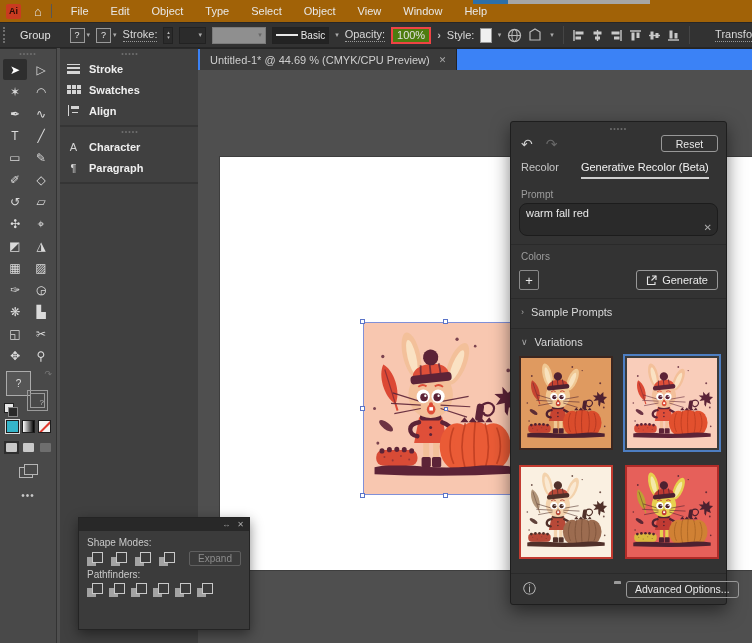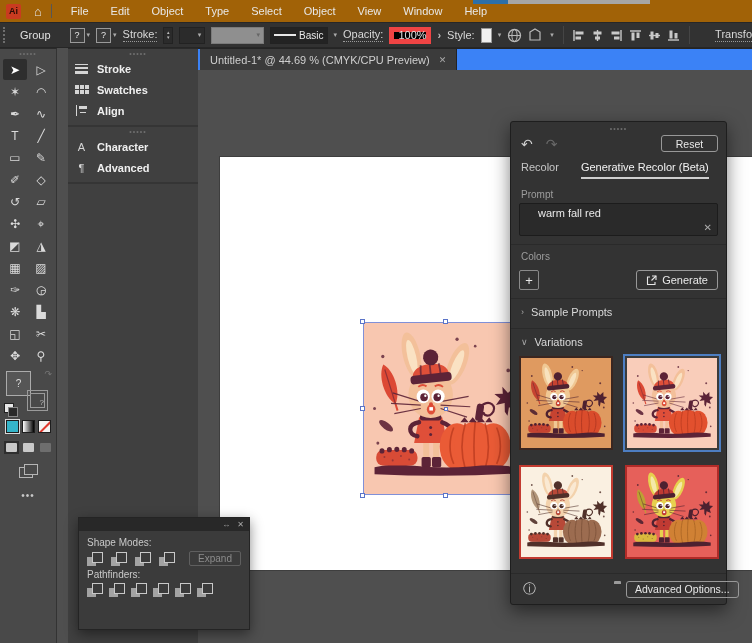--- a/index.html
+++ b/index.html
@@ -32,21 +32,21 @@
   .stepper{width:13px;height:17px;background:#2B2B2B;border:1px solid #222;display:flex;flex-direction:column;
     align-items:center;justify-content:center;font-size:5px;color:#BBB;line-height:1.1;}
   .dd{height:17px;background:#2B2B2B;border:1px solid #222;display:flex;align-items:center;
     justify-content:flex-end;padding:0 3px;}
   .dd-small{width:34px;}
   .dd-disabled{width:72px;background:#8F8F8F;border-color:#7A7A7A;}
   .dd-disabled .chev{color:#666;}
   .dd-brush{width:64px;background:#232323;justify-content:space-between;gap:3px;}
   .brush-line{width:22px;height:2px;background:#E8E8E8;}
   .brush-text{font-size:10px;color:#E8E8E8;}
-  .opacity-box{width:42px;height:17px;background:#000000;border:5px solid #ef4444;display:flex;
+  .opacity-box{width:42px;height:17px;background:#4d7c0f;border:2px solid #ef4444;display:flex;
     align-items:center;padding:0 4px;color:#E0E0E0;}
   .arrow-r{color:#BBB;font-size:11px;font-weight:bold;}
   .style-swatch{width:15px;height:15px;background:#F0F0F0;border:1px solid #999;}
   .wheel-icon svg,.docopt-icon svg{display:block;}
   .cb-sep{width:1px;height:18px;background:#454545;margin:0 3px;}
   .align-icon{display:flex;align-items:center;}
   .cb-transform{margin-left:16px;}
 
   
   .tools-panel{position:absolute;left:0;top:48px;width:57px;height:595px;background:#494949;
@@ -74,21 +74,21 @@
   .mode{width:15px;height:13px;display:flex;align-items:center;justify-content:center;}
   .mode i{display:block;width:11px;height:9px;background:#C9C9C9;border-radius:1px;}
   .mode.dim i{background:#6E6E6E;}
   .mode.active{background:#2E2E2E;}
   .screen-mode{margin:10px auto 0;width:18px;height:13px;position:relative;}
   .screen-mode::before{content:'';position:absolute;left:0;top:3px;width:12px;height:9px;border:1px solid #B5B5B5;}
   .screen-mode::after{content:'';position:absolute;left:5px;top:0;width:12px;height:9px;border:1px solid #B5B5B5;background:#494949;}
   .tools-ellipsis{margin-top:13px;text-align:center;color:#C8C8C8;font-size:10px;letter-spacing:1px;}
 
   
-  .dock-panel{position:absolute;left:68px;top:48px;width:141px;height:595px;background:#404040;
+  .dock-panel{position:absolute;left:60px;top:48px;width:141px;height:595px;background:#404040;
     border-right:1px solid #2C2C2C;border-top:1px solid #2A2A2A;}
   .dock-group{padding-bottom:4px;border-bottom:2px solid #353535;}
   .dock-item{height:21px;display:flex;align-items:center;padding-left:6px;gap:8px;}
   .dock-icon{width:15px;display:flex;align-items:center;justify-content:center;color:#D5D5D5;font-size:11px;}
   .dock-label{color:#EFEFEF;font-weight:bold;}
   .icon-lines{display:flex;flex-direction:column;gap:2px;width:13px;}
   .icon-lines i{display:block;background:#D5D5D5;height:1px;}
   .icon-lines i:nth-child(2){height:2px;}
   .icon-lines i:nth-child(3){height:3px;}
   .icon-grid{display:grid;grid-template-columns:repeat(3,4px);gap:1px;}
@@ -142,22 +142,22 @@
   .rc-dots{text-align:center;color:#6D6D6D;font-size:7px;letter-spacing:1px;height:9px;line-height:9px;margin-top:2px;}
   .rc-header{display:flex;align-items:center;padding:2px 8px 0 10px;}
   .rc-undo{font-size:14px;color:#CFCFCF;}
   .rc-redo{font-size:14px;color:#6A6A6A;margin-left:13px;}
   .rc-reset{margin-left:auto;width:57px;height:17px;border:1px solid #989898;border-radius:3px;color:#E8E8E8;
     font-size:10.5px;display:flex;align-items:center;justify-content:center;}
   .rc-tabs{display:flex;gap:22px;padding:9px 0 0 10px;}
   .rc-tab{color:#C6C6C6;padding-bottom:4px;border-bottom:2px solid transparent;}
   .rc-tab.active{color:#F2F2F2;border-bottom-color:#CFCFCF;}
   .rc-small-label{margin:10px 10px 3px;font-size:10px;color:#9D9D9D;}
-  .rc-prompt{margin:0 8px;height:33px;background:#2A2A2A;border:1px solid #1C1C1C;border-radius:2px;
-    position:relative;padding:3px 18px;color:#E9E9E9;}
+  .rc-prompt{margin:0 8px;height:33px;background:#2A2A2A;border:1px solid #1C1C1C;border-radius:8px;
+    position:relative;padding:3px 6px;color:#E9E9E9;}
   .rc-clear{position:absolute;right:5px;bottom:2px;color:#ABABAB;font-size:10px;}
   .rc-div{height:1px;background:#2A2A2A;margin:8px 0 0;}
   .rc-colors-row{display:flex;align-items:center;padding:5px 8px 0;}
   .rc-plus{width:20px;height:20px;border:1px solid #8A8A8A;border-radius:2px;color:#E8E8E8;font-size:13px;
     display:flex;align-items:center;justify-content:center;}
   .rc-generate{margin-left:auto;height:20px;padding:0 9px;border:1px solid #989898;border-radius:3px;
     display:flex;align-items:center;gap:5px;color:#E8E8E8;}
   .rc-section{display:flex;align-items:center;gap:7px;padding:7px 10px 2px;color:#D9D9D9;}
   .rc-chev{color:#A8A8A8;font-size:9px;}
   .rc-thumbs{display:grid;grid-template-columns:94px 94px;gap:15px 12px;padding:6px 0 0 8px;}
@@ -383,21 +383,21 @@
           </div>
         </div>
         <div class="dock-group">
           <div class="panel-dots">•••••</div>
           <div class="dock-item">
             <span class="dock-icon">A</span>
             <span class="dock-label">Character</span>
           </div>
           <div class="dock-item">
             <span class="dock-icon">¶</span>
-            <span class="dock-label">Advanced</span>
+            <span class="dock-label">Paragraph</span>
           </div>
         </div>
       </div>
   </div>
 
   <div class="tabbar">
     <div class="doc-tab">
       <span>Untitled-1* @ 44.69 % (CMYK/CPU Preview)</span>
       <span class="close">✕</span>
     </div>

